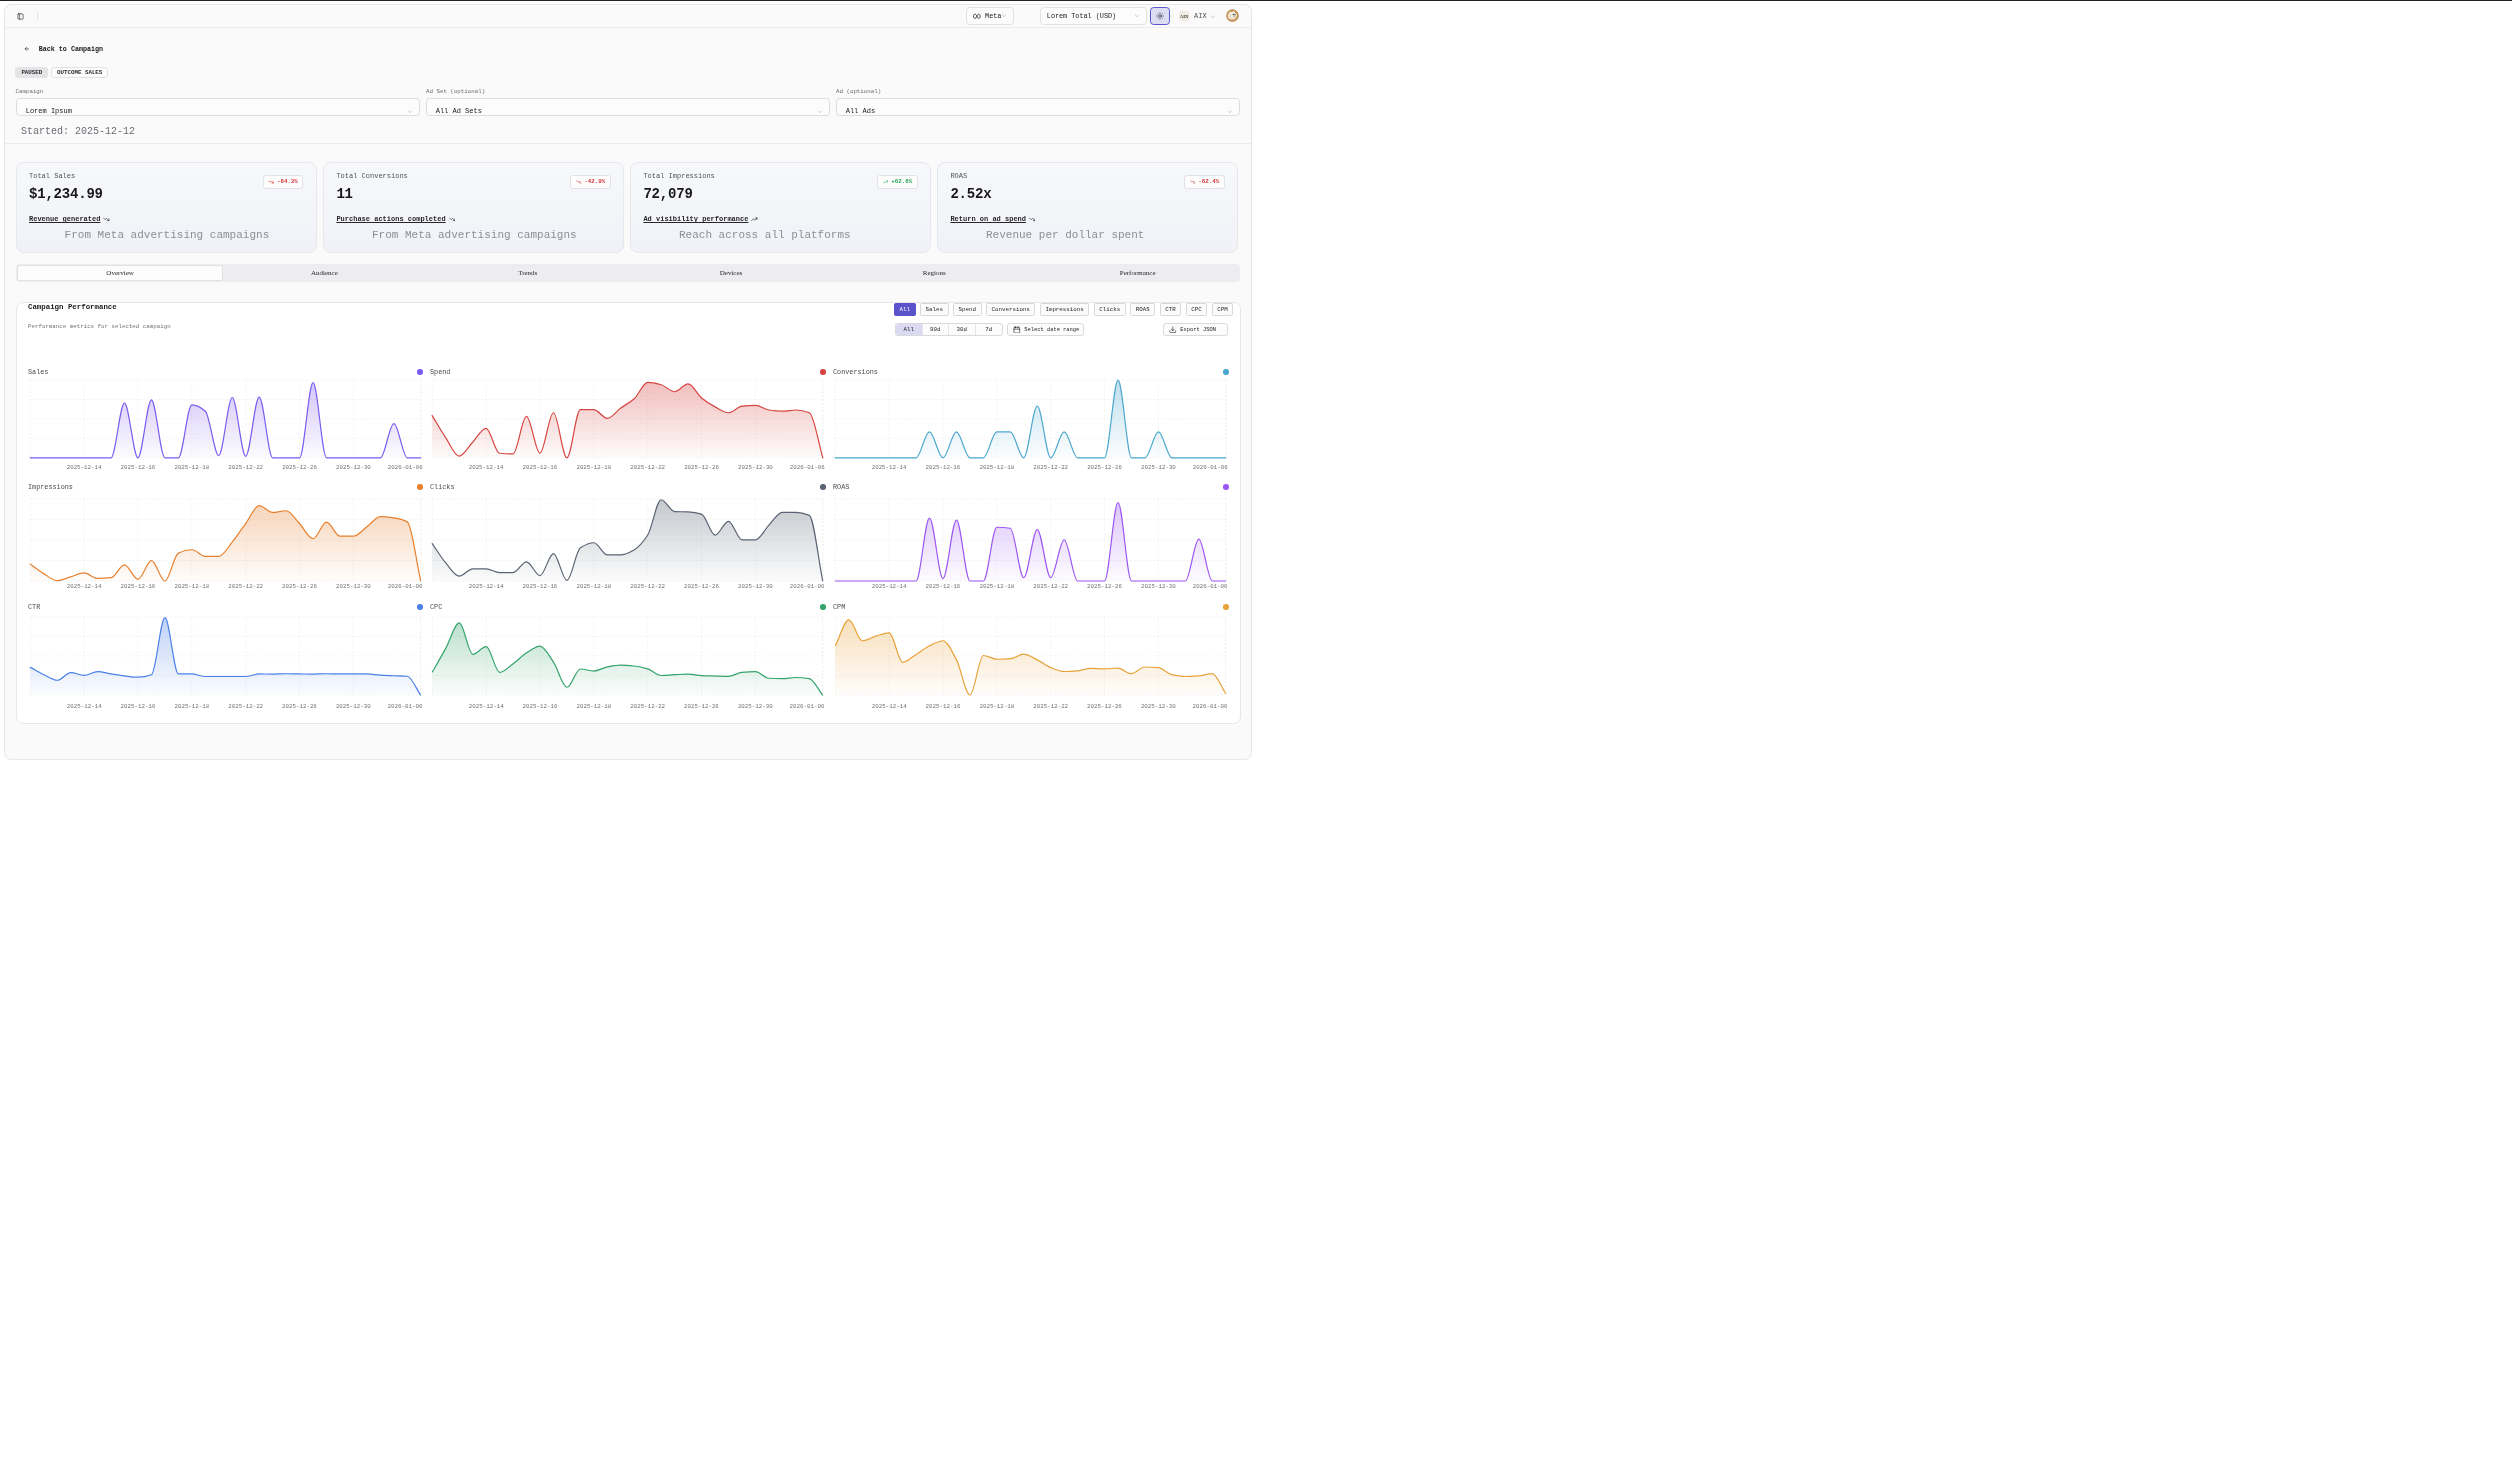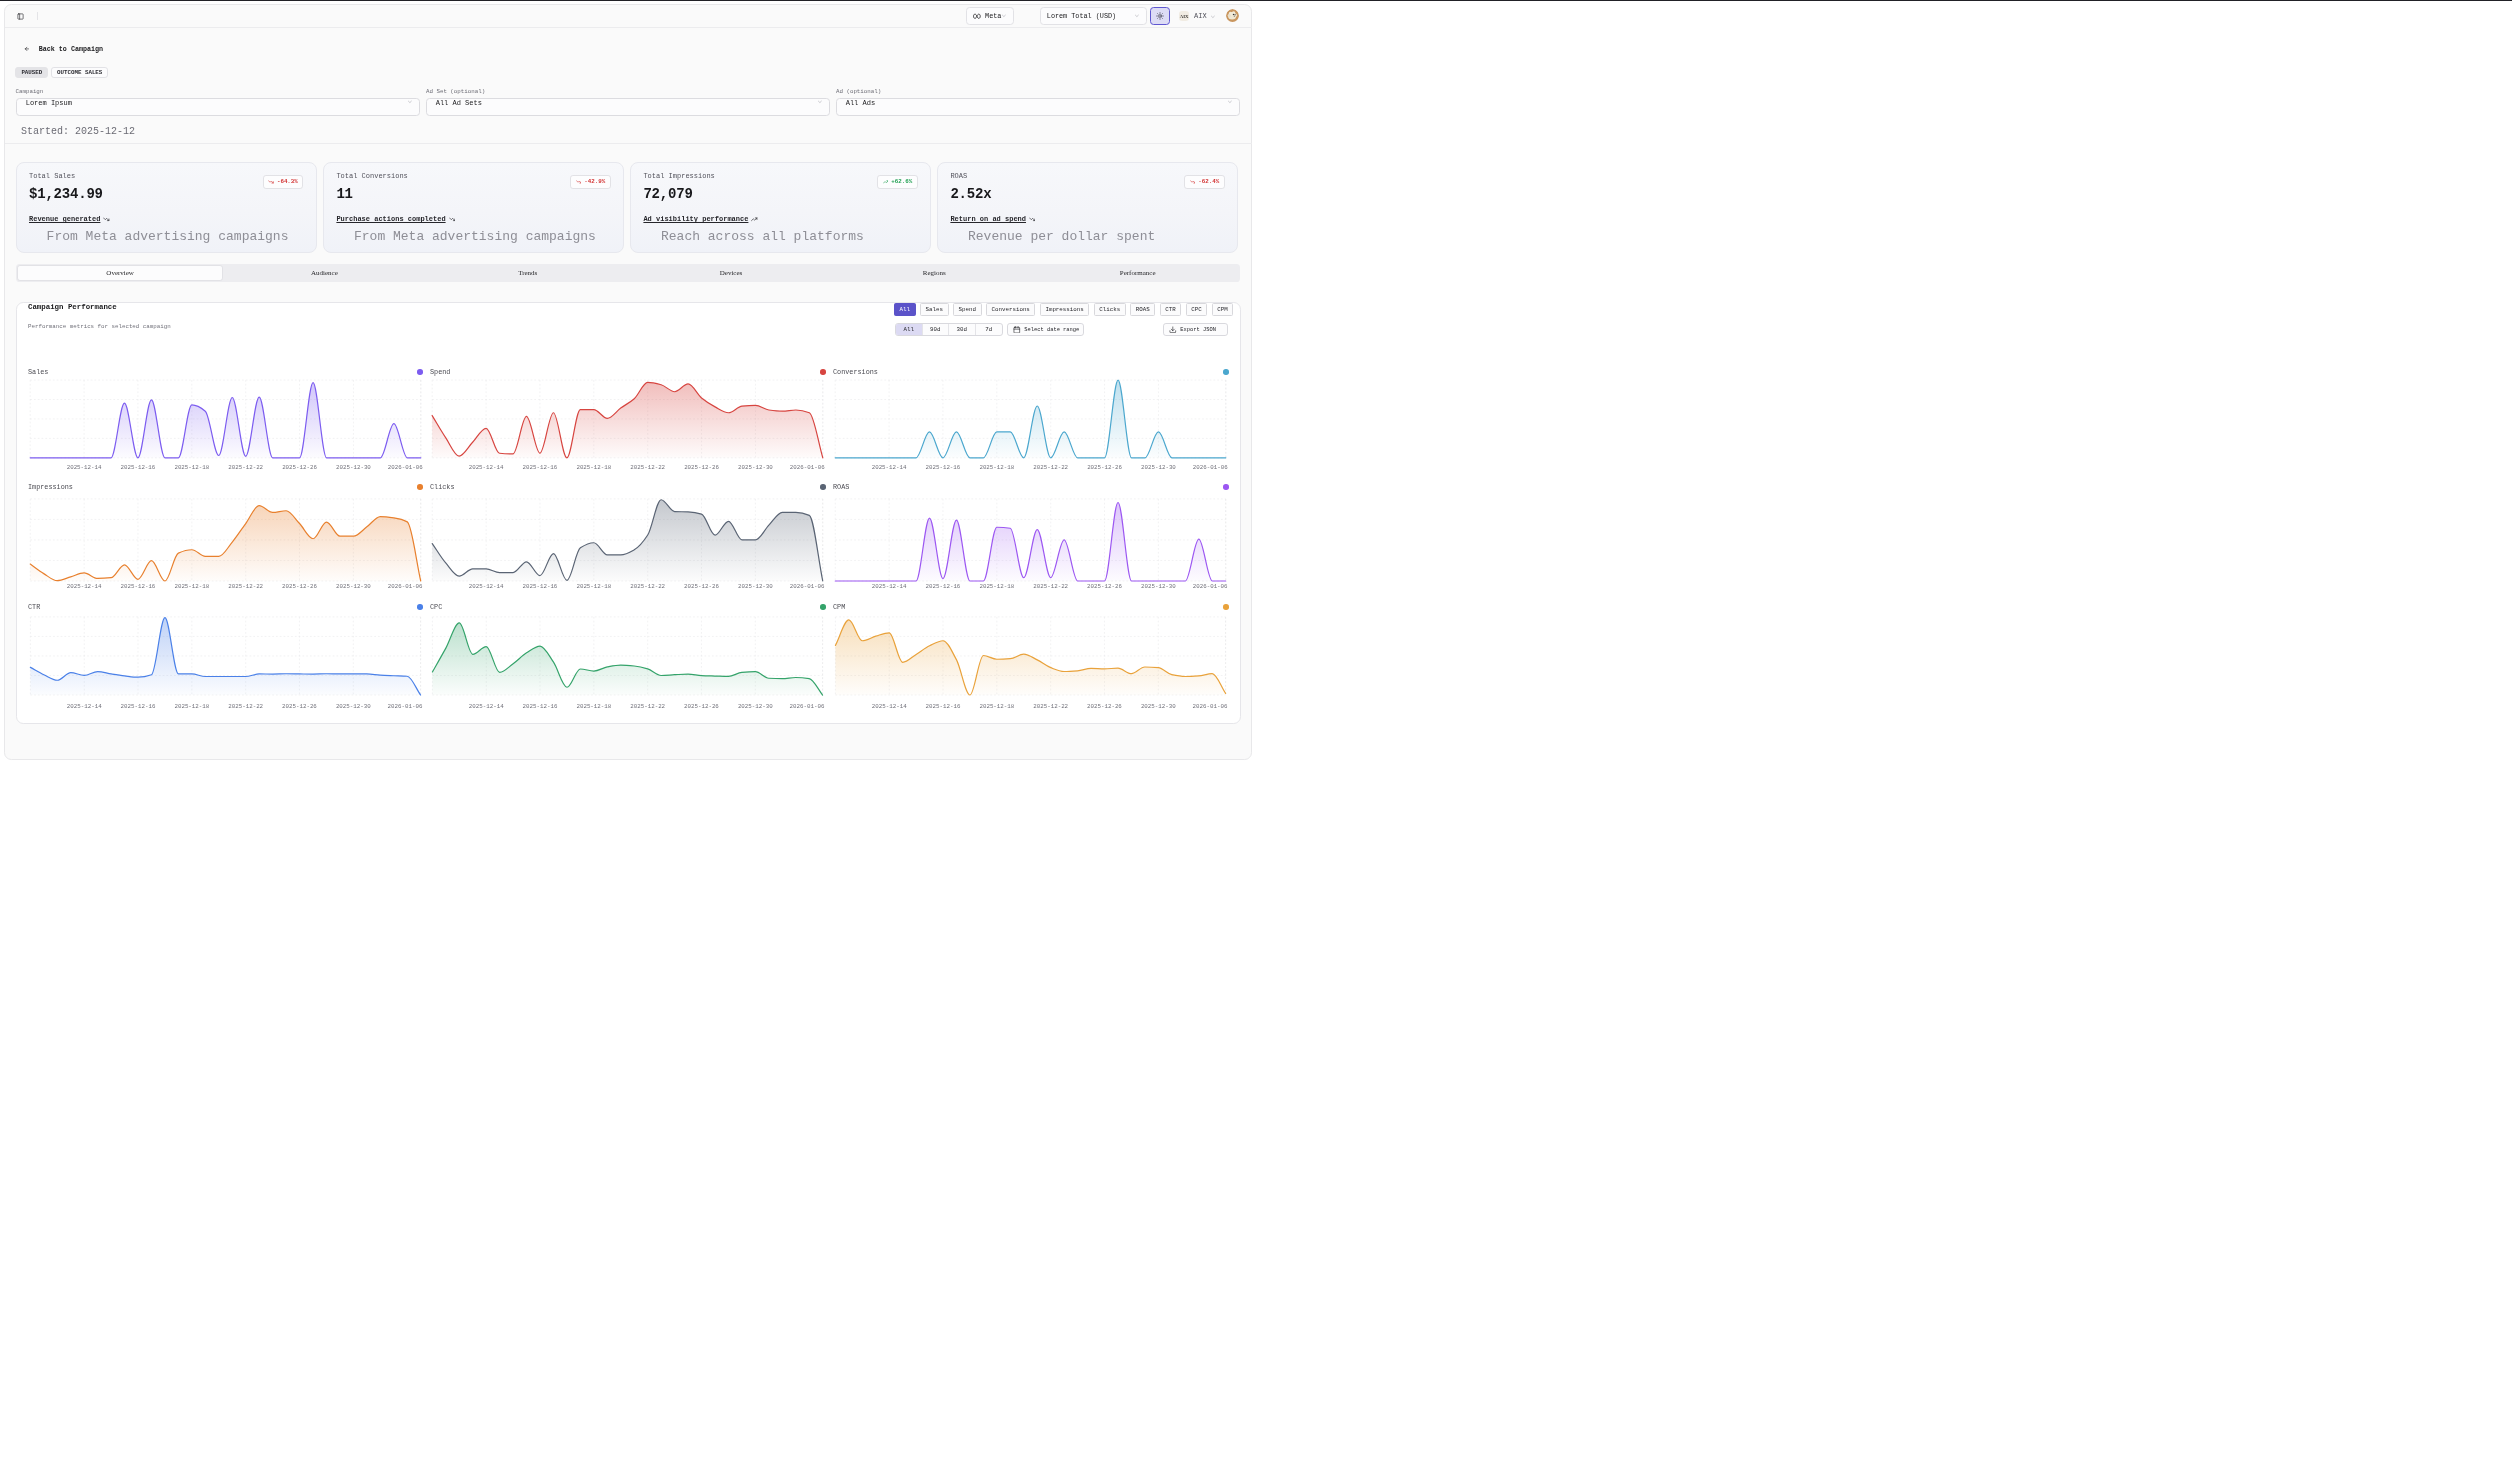--- a/index.html
+++ b/index.html
@@ -10,31 +10,31 @@
 .sep { position:absolute; left:37px; top:11.6px; width:0.7px; height:8.7px; background:#e4e4e7; }
 .hbox { position:absolute; top:6.5px; height:18.5px; background:#fcfcfd; border:0.7px solid #e2e2e6; border-radius:3.6px; display:flex; align-items:center; font-size:6.8px; color:#18181b; white-space:nowrap; }
 #themebtn { position:absolute; top:6.5px; left:1150px; width:20.4px; height:18.5px; background:#dddcf5; border:1.2px solid #5f57d1; border-radius:3.6px; display:flex; align-items:center; justify-content:center; }
 .aixbadge { position:absolute; left:1179px; top:11px; width:10.2px; height:10.2px; background:#f1ece3; border-radius:3.3px; font-family:"Liberation Serif", serif; font-weight:bold; font-size:4.8px; color:#44403c; display:flex; align-items:center; justify-content:center; }
 .aixtext { position:absolute; left:1194px; top:12.4px; font-size:7px; color:#52525b; }
 #avatar { position:absolute; left:1226px; top:9.2px; width:13.4px; height:13.4px; border-radius:50%; overflow:hidden; }
 #back { position:absolute; left:23.6px; top:45px; display:flex; align-items:center; gap:9.4px; font-size:6.7px; font-weight:700; color:#18181b; white-space:nowrap; }
 .badge1 { position:absolute; left:15.3px; top:67px; height:11.3px; background:#e4e4e7; border:0.7px solid #e4e4e7; border-radius:2.9px; font-size:5.8px; font-weight:700; color:#2d2d33; display:flex; align-items:center; padding:0 5.1px; }
 .badge2 { position:absolute; left:51px; top:67px; height:11.3px; background:#fcfcfd; border:0.7px solid #e2e2e6; border-radius:2.9px; font-size:5.8px; font-weight:700; color:#2d2d33; display:flex; align-items:center; padding:0 5.1px; }
 .flabel { position:absolute; top:88px; font-size:5.8px; color:#6b6b74; }
-.fselect { position:absolute; top:98px; height:18px; background:#fcfcfd; border:0.7px solid #dcdce0; border-radius:3.6px; display:flex; align-items:flex-start; justify-content:space-between; padding:0 6.5px 0 8.7px; font-size:7px; color:#18181b; }
+.fselect { position:absolute; top:98px; height:18px; background:#fcfcfd; border:0.7px solid #dcdce0; border-radius:3.6px; display:flex; align-items:flex-end; justify-content:space-between; padding:0 6.5px 0 8.7px; font-size:7px; color:#18181b; }
 #started { position:absolute; left:21px; top:126px; font-size:10px; color:#6b6b74; }
 #hdiv { position:absolute; left:4.7px; top:143px; width:1247px; height:0.7px; background:#ececee; }
 .scard { position:absolute; top:162px; width:301px; height:91px; border:0.7px solid #e7e8ee; border-radius:8px; background:linear-gradient(180deg,#f7f8fb 0%,#f4f5f9 55%,#f0f2f8 100%); }
 .sctitle { position:absolute; left:12.4px; top:9.4px; font-size:7px; color:#52525b; }
 .scbadge { position:absolute; right:12.4px; top:12px; height:13.6px; background:#fdfdfe; border:0.7px solid #e2e2e6; border-radius:2.9px; display:flex; align-items:center; gap:2.9px; padding:0 4.4px; font-size:5.8px; font-weight:700; }
 .scbadge.red { color:#d22f2f; }
 .scbadge.green { color:#1d9e4f; }
 .scval { position:absolute; left:12.4px; top:22.5px; font-size:14px; font-weight:700; color:#18181b; letter-spacing:-0.2px; }
 .scline { position:absolute; left:12.4px; top:52px; font-size:7px; font-weight:700; color:#26262b; display:flex; align-items:center; gap:2.9px; white-space:nowrap;text-decoration:underline; }
-.scsub { position:absolute; left:10px; top:66px; font-size:13px; color:#8e8e96;padding-left:20px; }
+.scsub { position:absolute; left:28px; top:66px; font-size:11px; color:#8e8e96;padding-left:20px; }
 .tabs { position:absolute; left:16.4px; top:264px; width:1224px; height:18px; background:#ededf0; border-radius:3.6px; display:flex; padding:1.1px; }
 .tab { flex:1; display:flex; align-items:center; justify-content:center; font-size:7px; color:#27272a; border-radius:2.9px;font-family:Liberation Serif, serif; }
 .tab.active { background:#fcfcfd; border:0.7px solid #e2e2e6; }
 #bigcard { position:absolute; left:15.6px; top:302px; width:1225px; height:422px; background:#fff; border:0.7px solid #e6e6ea; border-radius:7.3px; }
 #cptitle { position:absolute; left:28px; top:303px; font-size:7.4px; font-weight:700; color:#18181b; }
 #cpsub { position:absolute; left:28px; top:323px; font-size:5.8px; color:#71717a; }
 .pills { position:absolute; left:894px; top:303px; display:flex; gap:4.4px; }
 .pill { height:13.2px; display:flex; align-items:center; padding:0 4.6px; font-size:5.8px; color:#26262b; background:#fbfbfc; border:0.7px solid #d8d8dc; border-radius:1.5px; }
 .pill.active { background:#5b53c9; border-color:#5b53c9; color:#fff; }
 .trange { position:absolute; left:895px; top:323px; height:13px; display:flex; background:#fcfcfd; border:0.7px solid #d9d9de; border-radius:2.9px; overflow:hidden; }

